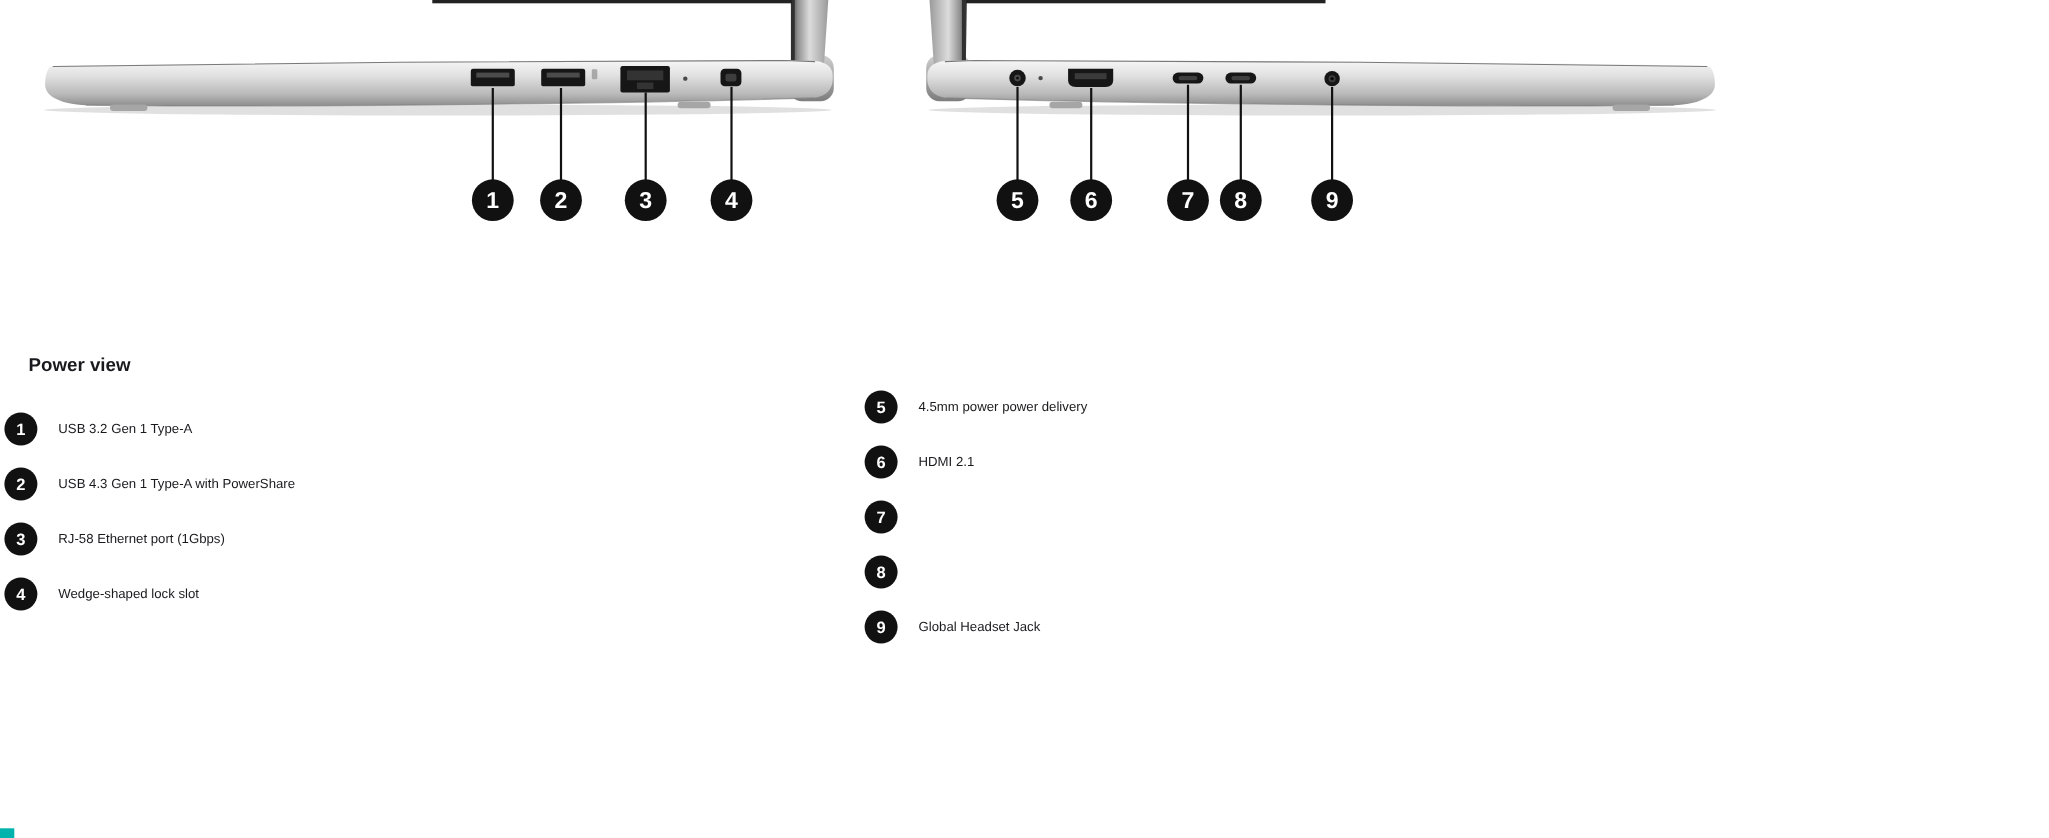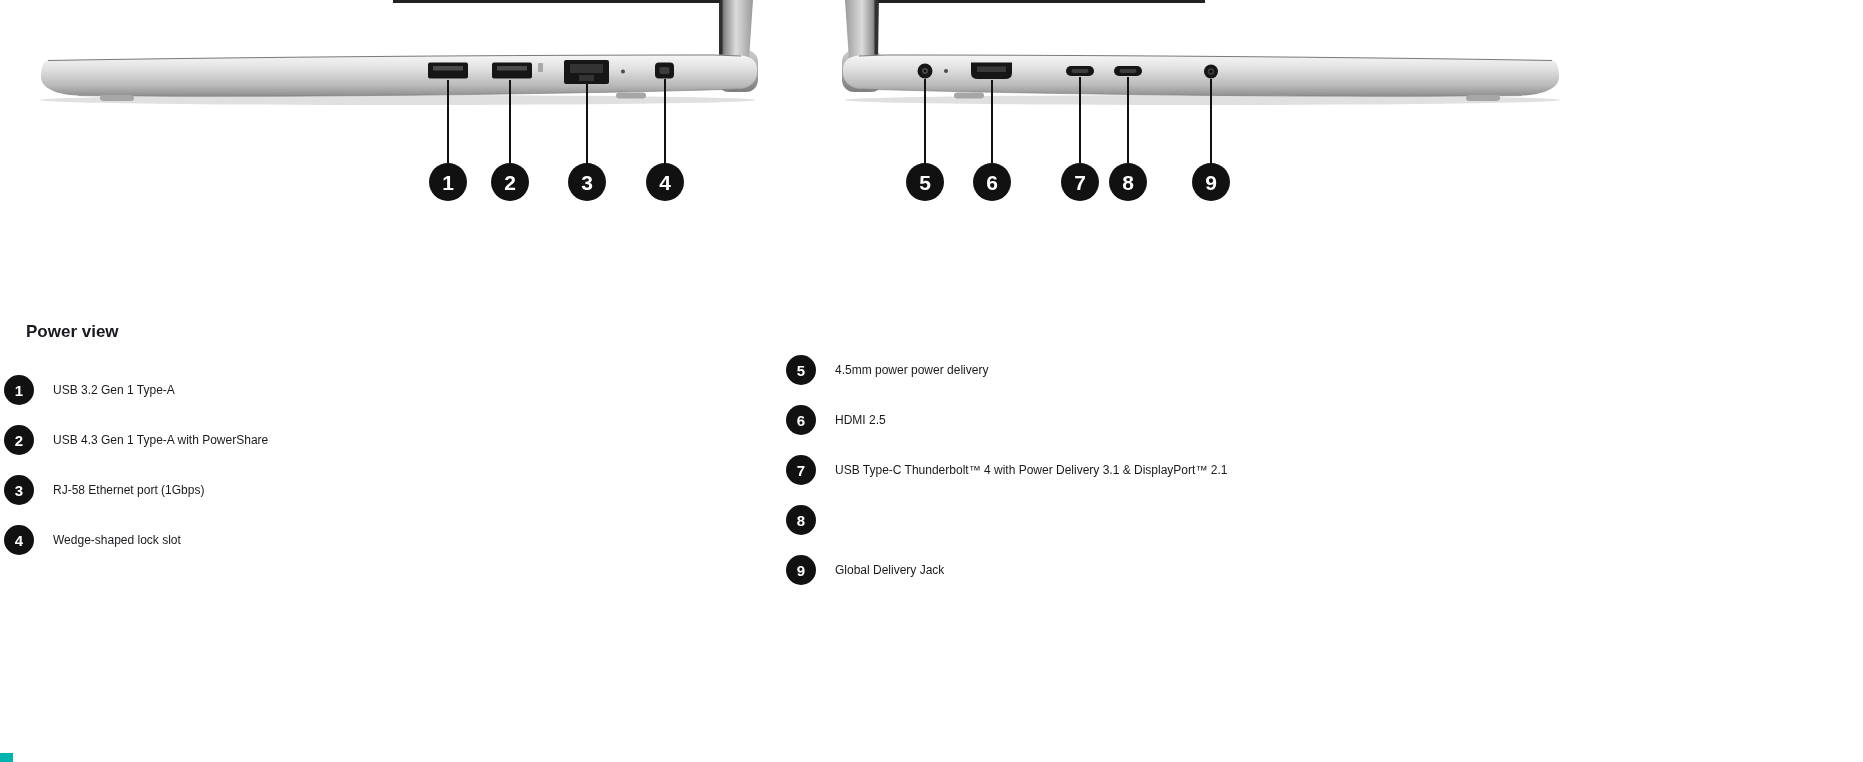--- a/index.html
+++ b/index.html
@@ -200,31 +200,30 @@
   </div>
 
   <div class="legend left">
     <div class="legend-rows">
       <div class="legend-row">
         <span class="legend-num">5</span>
         <span class="legend-label">4.5mm power power delivery</span>
       </div>
       <div class="legend-row">
         <span class="legend-num">6</span>
-        <span class="legend-label">HDMI 2.5</span>
+        <span class="legend-label">HDMI 2.1</span>
       </div>
       <div class="legend-row">
         <span class="legend-num">7</span>
-        <span class="legend-label">USB Type-C Thunderbolt™ 4 with Power Delivery 3.1 &amp; DisplayPort™ 2.1</span>
       </div>
       <div class="legend-row">
         <span class="legend-num">8</span>
       </div>
       <div class="legend-row">
         <span class="legend-num">9</span>
-        <span class="legend-label">Global Delivery Jack</span>
+        <span class="legend-label">Global Headset Jack</span>
       </div>
     </div>
   </div>
 
   <div class="corner-accent"></div>
 
 </div>
 
 </body></html>

